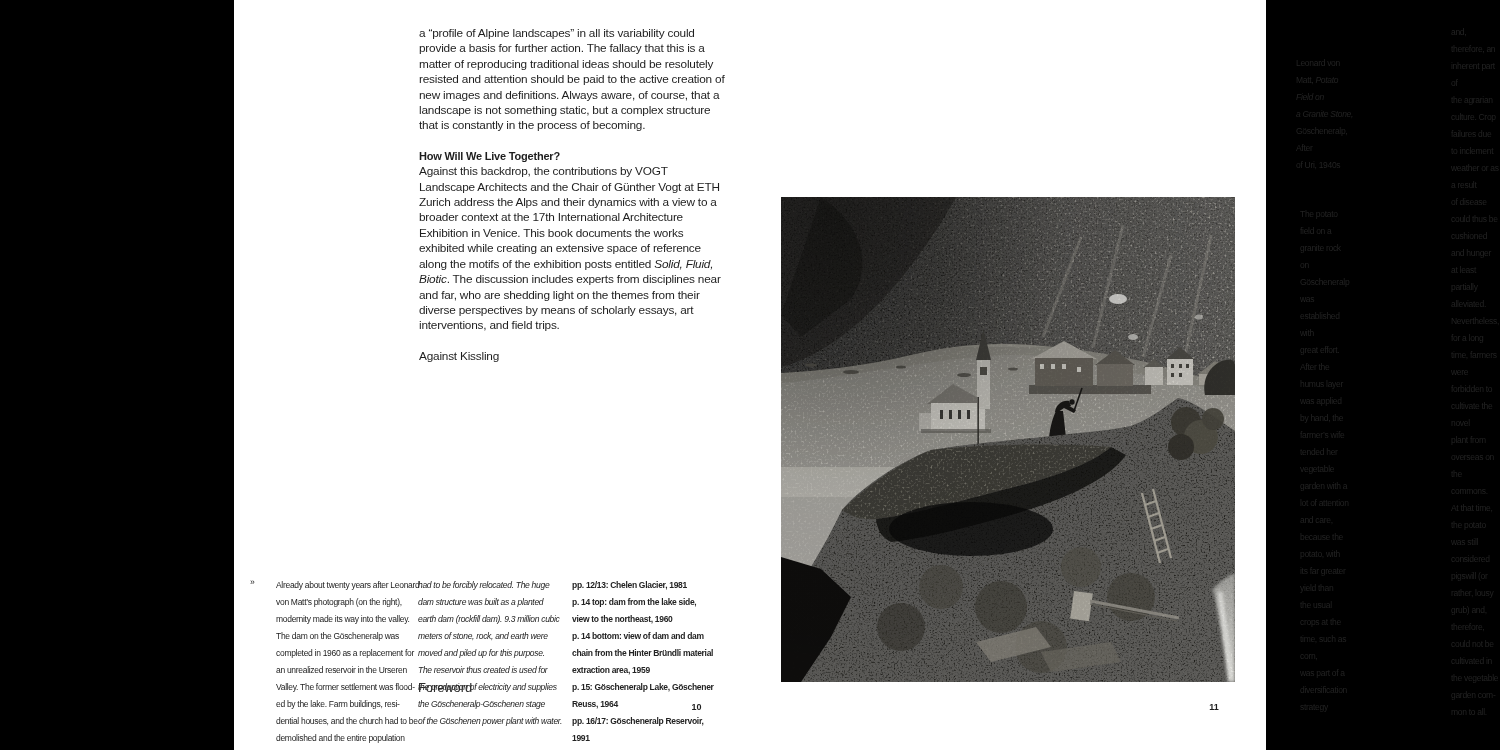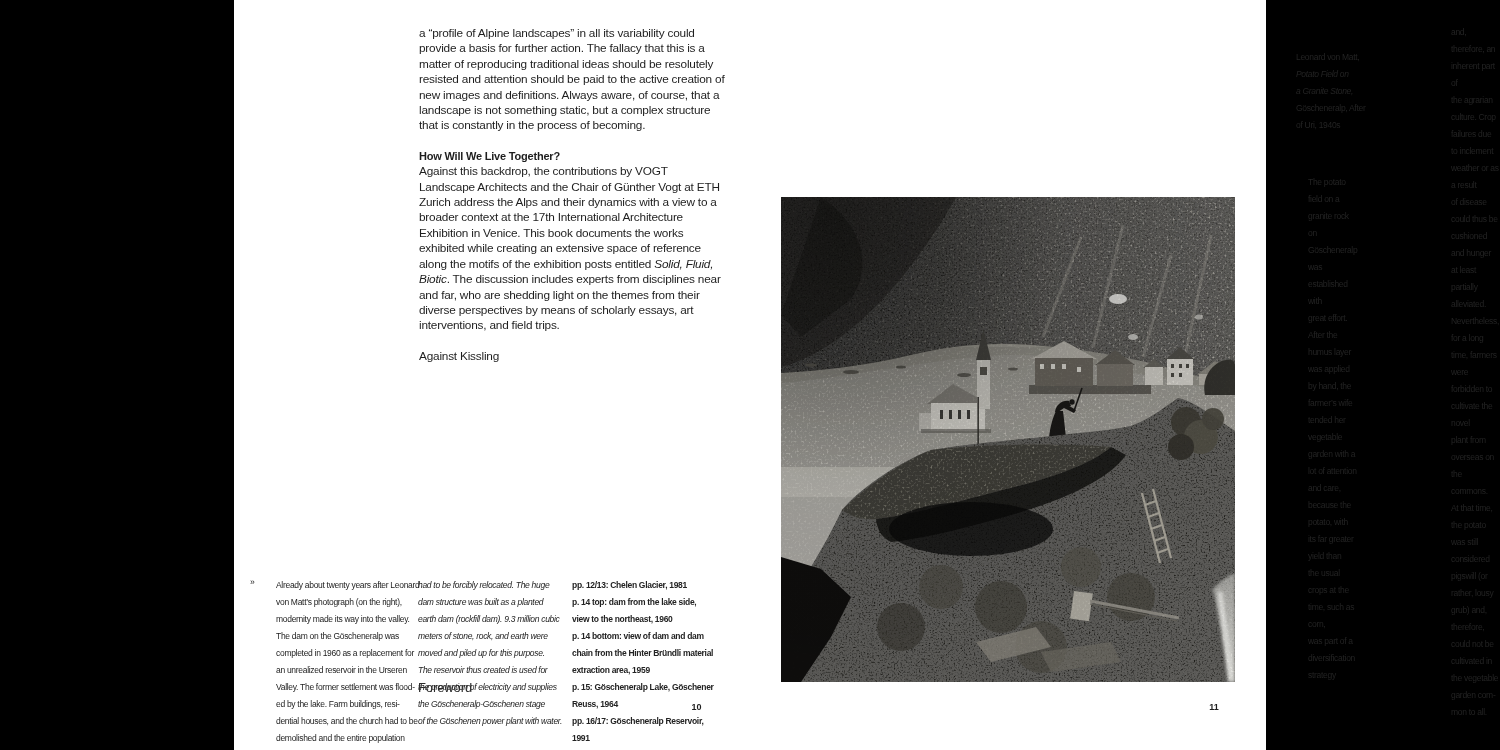--- a/index.html
+++ b/index.html
@@ -13,22 +13,22 @@
   
   .main-col{position:absolute;left:185px;top:26px;width:306px;color:#1e1e1e;
             font-size:11.8px;line-height:15.4px;letter-spacing:-0.2px;}
   .main-col p{margin:0 0 15px 0;}
   .main-col h2{font-size:11px;line-height:15.4px;margin:0;font-weight:bold;color:#1e1e1e;}
   .signature{margin-top:16px;}
 
   
   .smalltext{position:absolute;color:#232323;font-size:8.5px;line-height:17px;
              letter-spacing:-0.3px;white-space:pre-line;}
-  .cap-credit{margin:8px 0 11px 0;white-space:pre-line;}
-  .cap-body{margin:12px;white-space:pre-line;}
+  .cap-credit{margin:14px 0 11px 0;white-space:pre-line;}
+  .cap-body{margin:4px;white-space:pre-line;}
 
   .fn-marker{position:absolute;left:16px;top:577px;font-size:8.5px;color:#232323;}
   .fn-col1{left:30px;top:577px;margin-left:12px;}
   .fn-col2{left:184px;top:577px;font-style:italic;}
   .fn-col3{left:338px;top:577px;font-weight:bold;}
   .cap-col1{left:546px;top:24px;}
   .cap-col2{left:701px;top:24px;}
 
   
   .footer-label{position:absolute;left:184px;top:680px;font-size:13px;color:#2b2b2b;letter-spacing:-0.1px;}

